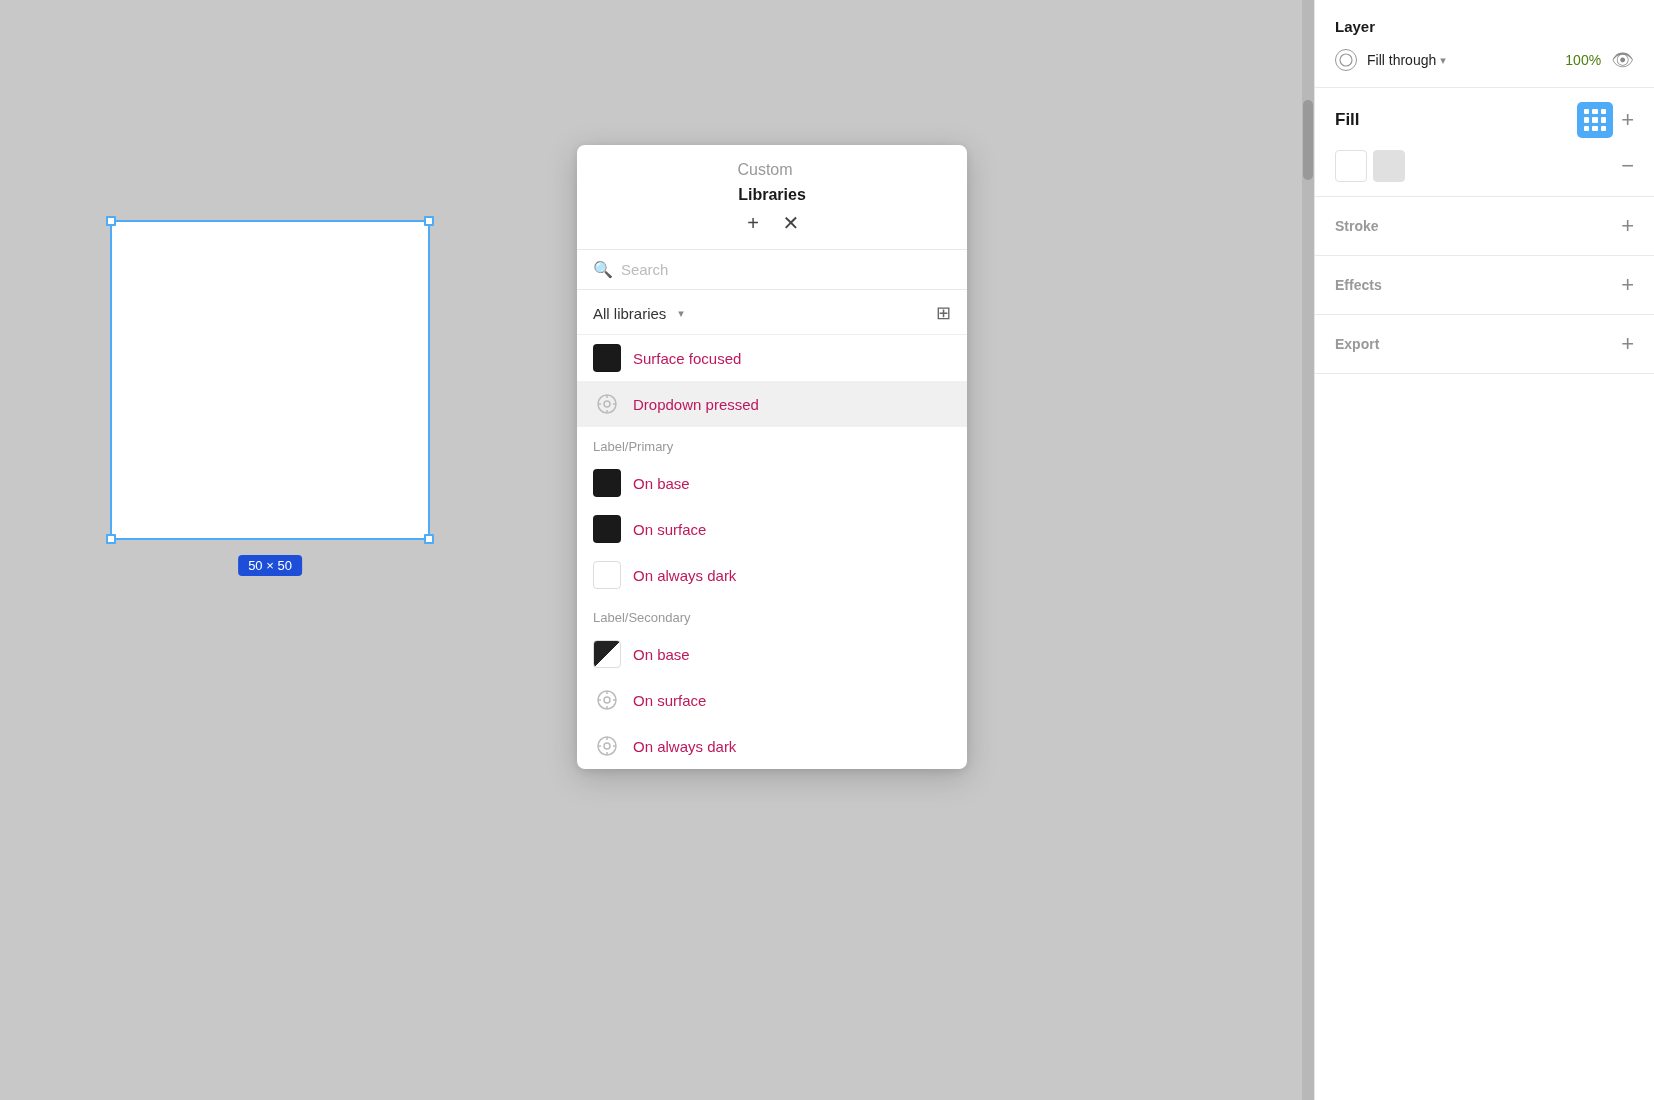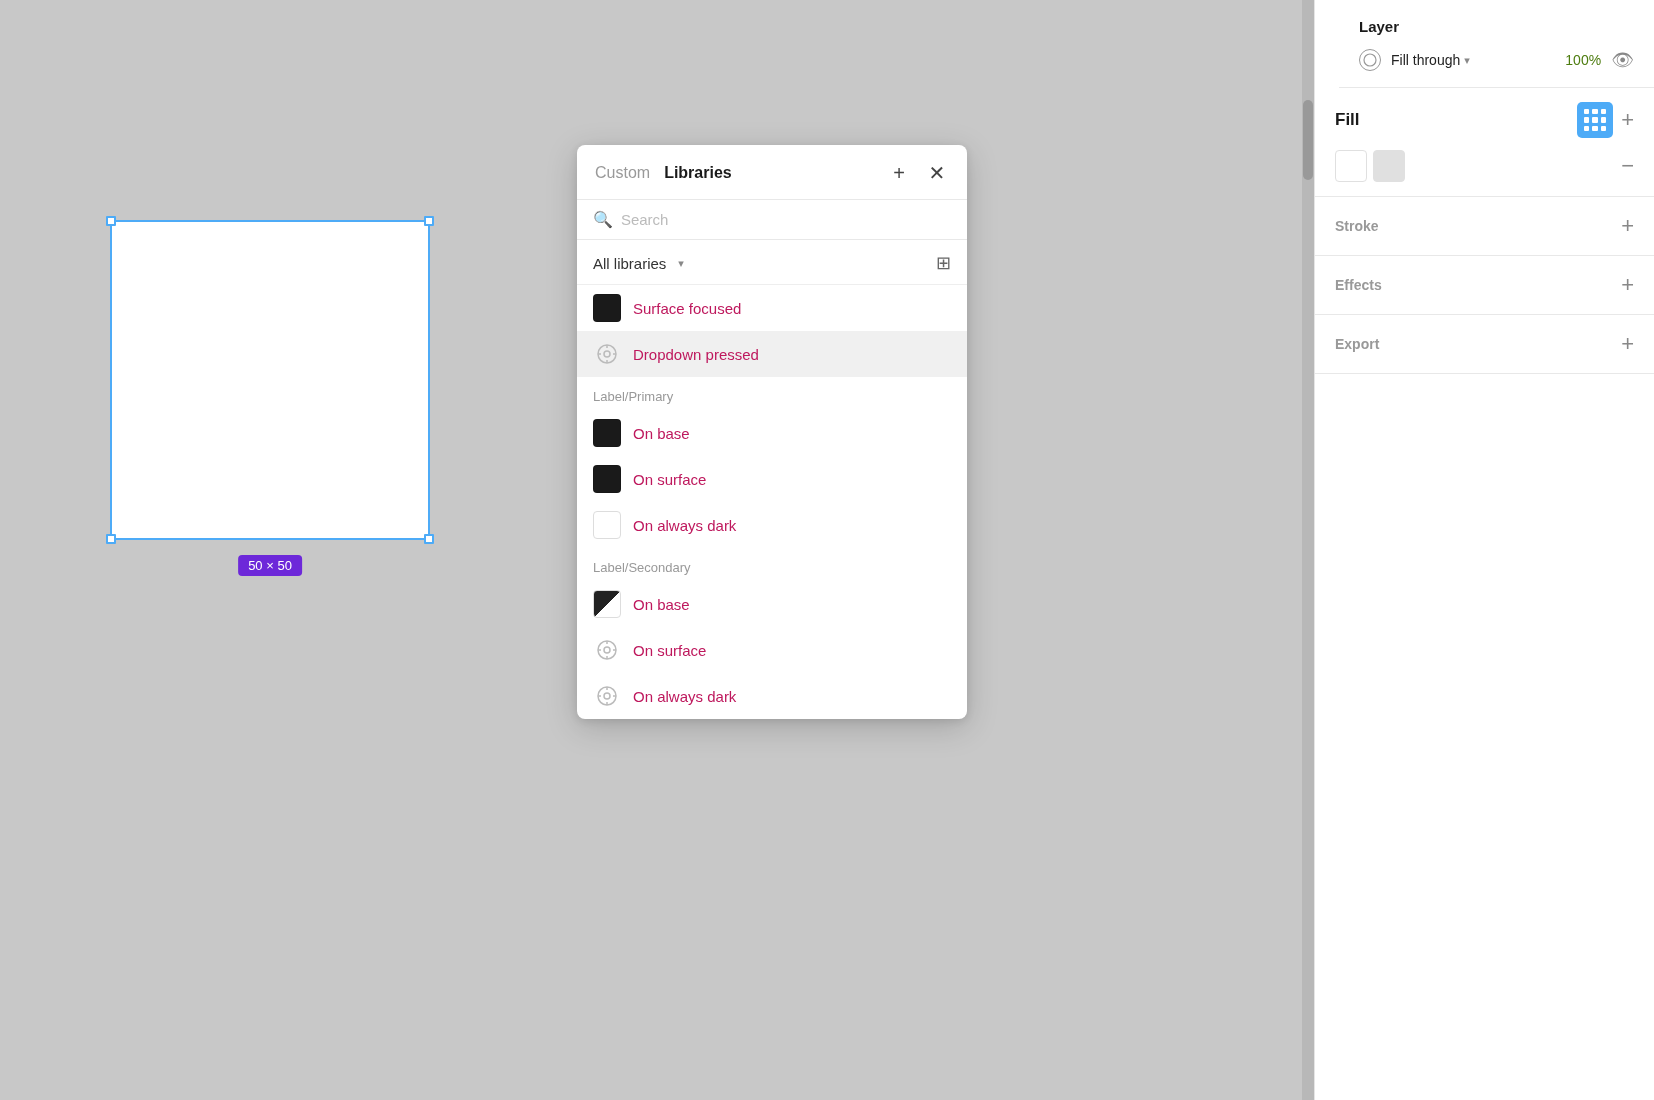--- a/index.html
+++ b/index.html
@@ -46,21 +46,21 @@
     .handle.tl { top: -6px; left: -6px; }
     .handle.tr { top: -6px; right: -6px; }
     .handle.bl { bottom: -6px; left: -6px; }
     .handle.br { bottom: -6px; right: -6px; }
 
     .size-badge {
       position: absolute;
       bottom: -36px;
       left: 50%;
       transform: translateX(-50%);
-      background: #6d28d9;
+      background: #1d4ed8;
       color: white;
       font-size: 13px;
       padding: 3px 10px;
       border-radius: 4px;
       white-space: nowrap;
       font-weight: 500;
       text-align: center;
     }
 
     
@@ -91,21 +91,22 @@
       box-shadow: 0 8px 32px rgba(0,0,0,0.18), 0 2px 8px rgba(0,0,0,0.1);
       overflow: hidden;
       z-index: 10;
     }
 
     .panel-header {
       display: flex;
       align-items: center;
       padding: 16px 18px 14px;
       border-bottom: 1px solid #e8e8e8;
-      gap: 0;
+      gap: 7px;
+      flex-direction: column;
     }
 
     .tab-custom {
       font-size: 16px;
       color: #999;
       cursor: pointer;
       padding: 0 14px 0 0;
       font-weight: 400;
     }
 
@@ -274,21 +275,20 @@
       font-size: 22px;
       color: #888;
       line-height: 1;
       padding: 0;
     }
 
     
     .layer-section {
       padding: 18px 20px 16px;
       border-bottom: 1px solid #e8e8e8;
-      margin-left: 24px;
     }
 
     .layer-title {
       font-size: 15px;
       font-weight: 700;
       color: #1a1a1a;
       margin-bottom: 14px;
     }
 
     .blend-row {

